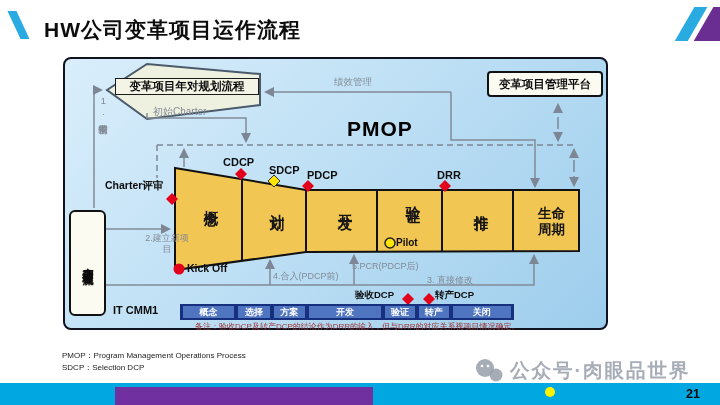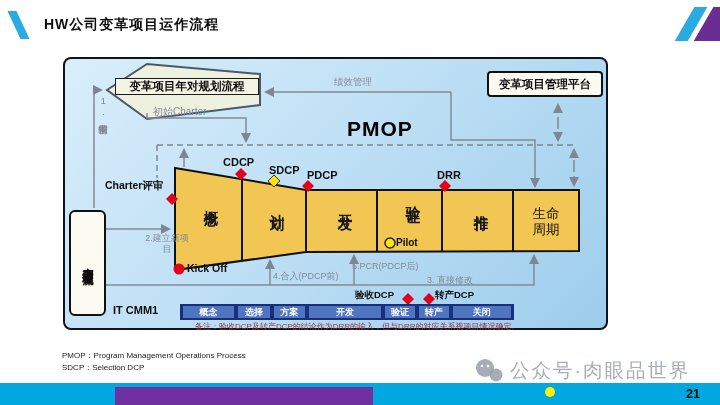--- a/index.html
+++ b/index.html
@@ -5,21 +5,21 @@
   * { margin:0; padding:0; box-sizing:border-box; }
   html,body { width:720px; height:405px; }
   body {
     position:relative; width:720px; height:405px; background:#ffffff;
     font-family:"Liberation Sans","DejaVu Sans",sans-serif; overflow:hidden; color:#111;
   }
   .abs { position:absolute; }
 
   
   .slash { left:14px; top:11px; width:9px; height:28px; background:#29ABE2; transform:skewX(25deg); }
-  .title { left:44px; top:16px; font-size:14px; font-weight:bold; letter-spacing:1px; color:#0d0d0d; }
+  .title { left:44px; top:16px; font-size:21px; font-weight:bold; letter-spacing:1px; color:#0d0d0d; }
   .corner-decor { right:0; top:7px; width:58px; height:34px; overflow:hidden; }
   .corner-decor .band { position:absolute; top:-5px; height:46px; transform:skewX(-30deg); }
   .band-cyan { left:22px; width:13px; background:#29ABE2; }
   .band-purple { left:41px; width:32px; background:#6A2D91; }
 
   
   .frame {
     left:63px; top:57px; width:545px; height:273px;
     border:2.5px solid #10121f; border-radius:8px;
     background:linear-gradient(135deg,#daeefb 0%,#bfe0f5 45%,#9dcdec 100%);
@@ -32,38 +32,38 @@
   .demand-box { left:4px; top:151px; width:37px; height:106px; background:#fbfbf2; border:2.5px solid #111; border-radius:6px;
     writing-mode:vertical-rl; text-orientation:upright; font-size:11px; letter-spacing:1px; }
 
   .pmop { position:absolute; left:282px; top:58px; font-size:21px; font-weight:bold; letter-spacing:1px; color:#000; }
 
   .glabel { position:absolute; color:#828a96; font-size:9.5px; }
   .vert { writing-mode:vertical-rl; text-orientation:upright; }
   .blabel { position:absolute; color:#0d0d0d; font-weight:bold; font-size:11px; }
 
   .stage { position:absolute; writing-mode:vertical-rl; text-orientation:upright; font-weight:bold; font-size:14.5px; letter-spacing:2px; color:#151515; }
-  .stage-last { position:absolute; width:38px; font-weight:normal; font-size:13.5px; line-height:1.15; text-align:center; color:#151515; }
+  .stage-last { position:absolute; width:38px; font-weight:bold; font-size:13.5px; line-height:1.15; text-align:right; color:#151515; }
 
   .itcmm-strip { left:115px; top:245px; width:334px; height:16px; background:#16307e; display:flex; gap:4px; padding:2px 3px; }
   .itcmm-strip .cell { background:#4f74c0; color:#fff; font-weight:bold; font-size:9px; display:flex; align-items:center; justify-content:center; flex-basis:0; }
   .itcmm-strip .cell:nth-child(1){flex-grow:48;} .itcmm-strip .cell:nth-child(2){flex-grow:30;}
   .itcmm-strip .cell:nth-child(3){flex-grow:29;} .itcmm-strip .cell:nth-child(4){flex-grow:68;}
   .itcmm-strip .cell:nth-child(5){flex-grow:28;} .itcmm-strip .cell:nth-child(6){flex-grow:28;}
   .itcmm-strip .cell:nth-child(7){flex-grow:55;}
 
   .note { left:130px; top:262px; width:336px; font-size:8px; color:#9c3333; }
 
   
   .footnotes { left:62px; top:350px; font-size:8px; line-height:1.55; color:#222; }
   .strip { left:0; top:383px; width:720px; height:22px; background:#00A7E1; }
   .purple-bar { left:115px; top:387px; width:258px; height:18px; background:#7030A0; }
   .yellow-dot { left:545px; top:387px; width:10px; height:10px; border-radius:50%; background:#FFF200; }
   .watermark { left:474px; top:357px; display:flex; align-items:center; gap:6px;
-    font-size:19.5px; letter-spacing:2px; color:rgba(150,159,170,0.85); font-weight:normal; z-index:5;justify-content:center; }
+    font-size:19.5px; letter-spacing:2px; color:rgba(150,159,170,0.85); font-weight:bold; z-index:5;justify-content:center; }
   .pagenum { left:686px; top:387px; font-size:12.5px; font-weight:bold; color:#0a0a0a; z-index:6; }
 </style>
 </head>
 <body>
 
 <div class="abs slash"></div>
 <div class="abs title">HW公司变革项目运作流程</div>
 <div class="abs corner-decor">
   <div class="band band-cyan"></div>
   <div class="band band-purple"></div>

